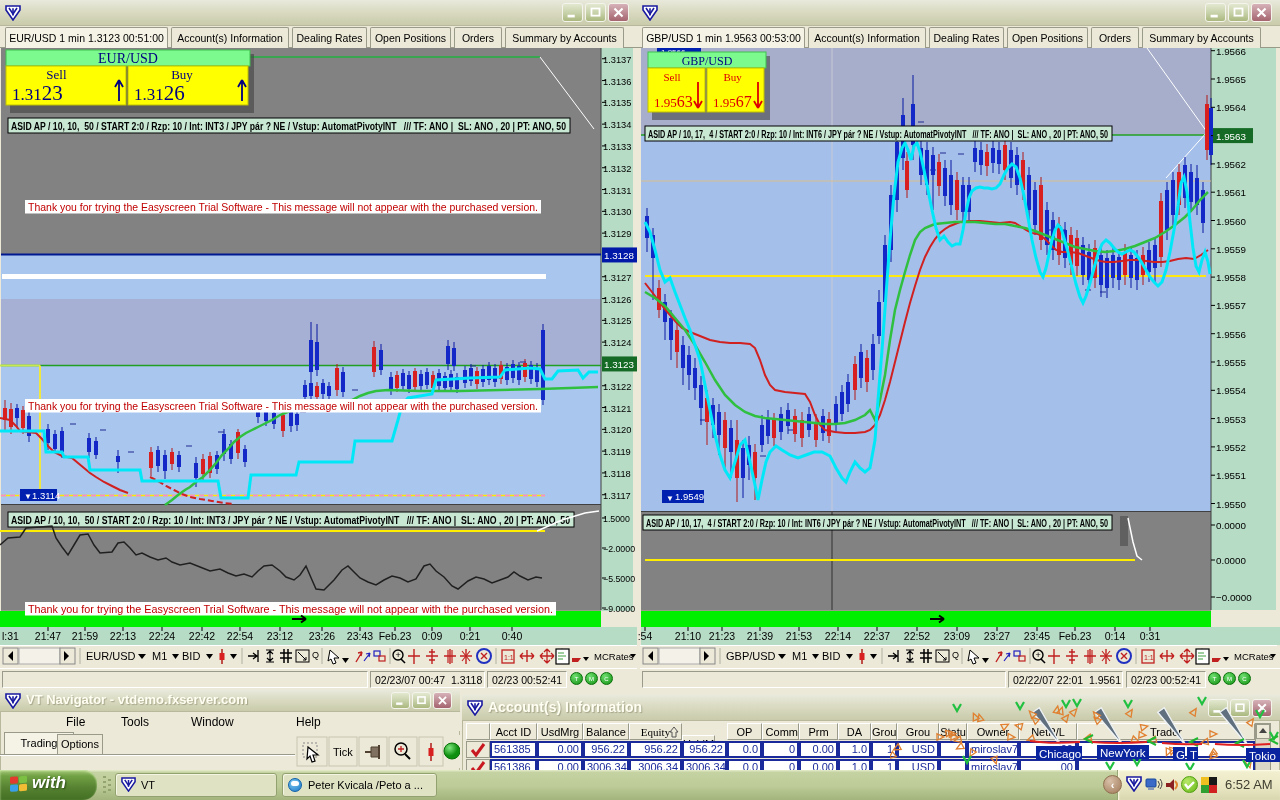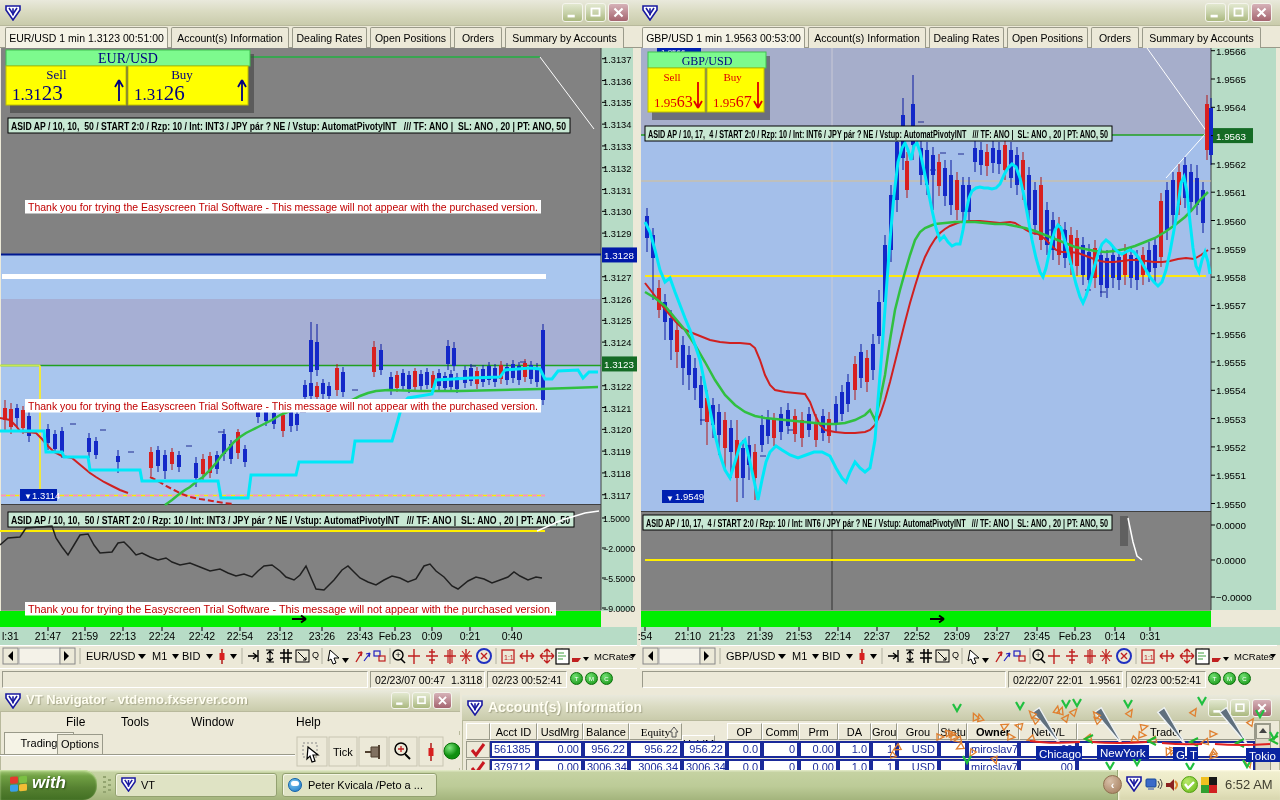--- a/index.html
+++ b/index.html
@@ -866,21 +866,21 @@
     <div style="position:absolute;left:119px;top:0;width:46px;height:17px;background:#ece9d8;border:1px solid;border-color:#fff #9a9a8a #9a9a8a #fff;text-align:center;line-height:16px;overflow:hidden;">Balance</div>
     <div style="position:absolute;left:165px;top:0;width:53px;height:17px;background:#ece9d8;border:1px solid;border-color:#fff #9a9a8a #9a9a8a #fff;text-align:center;line-height:16px;overflow:hidden;font-family:Liberation Serif, serif;">Equity</div>
     <div style="position:absolute;left:218px;top:12px;width:33px;height:17px;background:#ece9d8;border:1px solid;border-color:#fff #9a9a8a #9a9a8a #fff;text-align:center;line-height:16px;overflow:hidden;">UsblMrg</div>
     <div style="position:absolute;left:263px;top:0;width:35px;height:17px;background:#ece9d8;border:1px solid;border-color:#fff #9a9a8a #9a9a8a #fff;text-align:center;line-height:16px;overflow:hidden;">OP</div>
     <div style="position:absolute;left:298px;top:0;width:37px;height:17px;background:#ece9d8;border:1px solid;border-color:#fff #9a9a8a #9a9a8a #fff;text-align:right;line-height:16px;overflow:hidden;">Comm</div>
     <div style="position:absolute;left:335px;top:0;width:39px;height:17px;background:#ece9d8;border:1px solid;border-color:#fff #9a9a8a #9a9a8a #fff;text-align:center;line-height:16px;overflow:hidden;">Prm</div>
     <div style="position:absolute;left:374px;top:0;width:33px;height:17px;background:#ece9d8;border:1px solid;border-color:#fff #9a9a8a #9a9a8a #fff;text-align:center;line-height:16px;overflow:hidden;">DA</div>
     <div style="position:absolute;left:407px;top:0;width:26px;height:17px;background:#ece9d8;border:1px solid;border-color:#fff #9a9a8a #9a9a8a #fff;text-align:center;line-height:16px;overflow:hidden;">Grou</div>
     <div style="position:absolute;left:433px;top:0;width:42px;height:17px;background:#ece9d8;border:1px solid;border-color:#fff #9a9a8a #9a9a8a #fff;text-align:center;line-height:16px;overflow:hidden;">Grou</div>
     <div style="position:absolute;left:475px;top:0;width:28px;height:17px;background:#ece9d8;border:1px solid;border-color:#fff #9a9a8a #9a9a8a #fff;text-align:center;line-height:16px;overflow:hidden;">Statu</div>
-    <div style="position:absolute;left:503px;top:0;width:52px;height:17px;background:#ece9d8;border:1px solid;border-color:#fff #9a9a8a #9a9a8a #fff;text-align:center;line-height:16px;overflow:hidden;font-weight:bold;">Owner</div>
+    <div style="position:absolute;left:503px;top:0;width:52px;height:17px;background:#ece9d8;border:1px solid;border-color:#fff #9a9a8a #9a9a8a #fff;text-align:center;line-height:16px;overflow:hidden;">Owner</div>
     <div style="position:absolute;left:555px;top:0;width:58px;height:17px;background:#ece9d8;border:1px solid;border-color:#fff #9a9a8a #9a9a8a #fff;text-align:center;line-height:16px;overflow:hidden;">NetP/L</div>
     <div style="position:absolute;left:613px;top:0;width:178px;height:17px;background:#ece9d8;border:1px solid;border-color:#fff #9a9a8a #9a9a8a #fff;text-align:center;line-height:16px;overflow:hidden;">Trader</div>
     <div style="position:absolute;left:2px;top:18px;width:24px;height:17px;background:#ece9d8;border:1px solid #9a9a8a;"><svg width="16" height="14" viewBox="0 0 16 14" style="margin:1px 0 0 3px">
         <path d="M2 7 L6 12 L14 1" stroke="#c81820" stroke-width="3" fill="none"></path>
       </svg></div>
     <div style="position:absolute;left:26px;top:18px;width:47px;height:17px;background:#fff;border:2px solid #1a2a9a;color:#1a2a9a;text-align:left;line-height:13px;padding:0 2px;overflow:hidden;">561385</div>
     <div style="position:absolute;left:73px;top:18px;width:46px;height:17px;background:#fff;border:2px solid #1a2a9a;color:#1a2a9a;text-align:right;line-height:13px;padding:0 2px;overflow:hidden;">0.00</div>
     <div style="position:absolute;left:119px;top:18px;width:46px;height:17px;background:#fff;border:2px solid #1a2a9a;color:#1a2a9a;text-align:right;line-height:13px;padding:0 2px;overflow:hidden;">956.22</div>
     <div style="position:absolute;left:165px;top:18px;width:53px;height:17px;background:#fff;border:2px solid #1a2a9a;color:#1a2a9a;text-align:right;line-height:13px;padding:0 2px;overflow:hidden;">956.22</div>
     <div style="position:absolute;left:218px;top:18px;width:45px;height:17px;background:#fff;border:2px solid #1a2a9a;color:#1a2a9a;text-align:right;line-height:13px;padding:0 2px;overflow:hidden;">956.22</div>
@@ -890,21 +890,21 @@
     <div style="position:absolute;left:374px;top:18px;width:33px;height:17px;background:#fff;border:2px solid #1a2a9a;color:#1a2a9a;text-align:right;line-height:13px;padding:0 2px;overflow:hidden;">1.0</div>
     <div style="position:absolute;left:407px;top:18px;width:26px;height:17px;background:#fff;border:2px solid #1a2a9a;color:#1a2a9a;text-align:right;line-height:13px;padding:0 2px;overflow:hidden;">1</div>
     <div style="position:absolute;left:433px;top:18px;width:42px;height:17px;background:#fff;border:2px solid #1a2a9a;color:#1a2a9a;text-align:right;line-height:13px;padding:0 2px;overflow:hidden;">USD</div>
     <div style="position:absolute;left:475px;top:18px;width:28px;height:17px;background:#fff;border:2px solid #1a2a9a;color:#1a2a9a;text-align:right;line-height:13px;padding:0 2px;overflow:hidden;"></div>
     <div style="position:absolute;left:503px;top:18px;width:52px;height:17px;background:#fff;border:2px solid #1a2a9a;color:#1a2a9a;text-align:left;line-height:13px;padding:0 2px;overflow:hidden;">miroslav7</div>
     <div style="position:absolute;left:555px;top:18px;width:58px;height:17px;background:#fff;border:2px solid #1a2a9a;color:#1a2a9a;text-align:right;line-height:13px;padding:0 2px;overflow:hidden;">00</div>
     <div style="position:absolute;left:613px;top:18px;width:178px;height:17px;background:#fff;border:2px solid #1a2a9a;color:#1a2a9a;text-align:right;line-height:13px;padding:0 2px;overflow:hidden;"></div>
     <div style="position:absolute;left:2px;top:36px;width:24px;height:17px;background:#ece9d8;border:1px solid #9a9a8a;"><svg width="16" height="14" viewBox="0 0 16 14" style="margin:1px 0 0 3px">
         <path d="M2 7 L6 12 L14 1" stroke="#c81820" stroke-width="3" fill="none"></path>
       </svg></div>
-    <div style="position:absolute;left:26px;top:36px;width:47px;height:17px;background:#fff;border:2px solid #1a2a9a;color:#1a2a9a;text-align:left;line-height:13px;padding:0 2px;overflow:hidden;">379712</div>
+    <div style="position:absolute;left:26px;top:36px;width:47px;height:17px;background:#fff;border:2px solid #1a2a9a;color:#1a2a9a;text-align:left;line-height:13px;padding:0 2px;overflow:hidden;">561386</div>
     <div style="position:absolute;left:73px;top:36px;width:46px;height:17px;background:#fff;border:2px solid #1a2a9a;color:#1a2a9a;text-align:right;line-height:13px;padding:0 2px;overflow:hidden;">0.00</div>
     <div style="position:absolute;left:119px;top:36px;width:46px;height:17px;background:#fff;border:2px solid #1a2a9a;color:#1a2a9a;text-align:right;line-height:13px;padding:0 2px;overflow:hidden;">3006.34</div>
     <div style="position:absolute;left:165px;top:36px;width:53px;height:17px;background:#fff;border:2px solid #1a2a9a;color:#1a2a9a;text-align:right;line-height:13px;padding:0 2px;overflow:hidden;">3006.34</div>
     <div style="position:absolute;left:218px;top:36px;width:45px;height:17px;background:#fff;border:2px solid #1a2a9a;color:#1a2a9a;text-align:right;line-height:13px;padding:0 2px;overflow:hidden;">3006.34</div>
     <div style="position:absolute;left:263px;top:36px;width:35px;height:17px;background:#fff;border:2px solid #1a2a9a;color:#1a2a9a;text-align:right;line-height:13px;padding:0 2px;overflow:hidden;">0.0</div>
     <div style="position:absolute;left:298px;top:36px;width:37px;height:17px;background:#fff;border:2px solid #1a2a9a;color:#1a2a9a;text-align:right;line-height:13px;padding:0 2px;overflow:hidden;">0</div>
     <div style="position:absolute;left:335px;top:36px;width:39px;height:17px;background:#fff;border:2px solid #1a2a9a;color:#1a2a9a;text-align:right;line-height:13px;padding:0 2px;overflow:hidden;">0.00</div>
     <div style="position:absolute;left:374px;top:36px;width:33px;height:17px;background:#fff;border:2px solid #1a2a9a;color:#1a2a9a;text-align:right;line-height:13px;padding:0 2px;overflow:hidden;">1.0</div>
     <div style="position:absolute;left:407px;top:36px;width:26px;height:17px;background:#fff;border:2px solid #1a2a9a;color:#1a2a9a;text-align:right;line-height:13px;padding:0 2px;overflow:hidden;">1</div>
     <div style="position:absolute;left:433px;top:36px;width:42px;height:17px;background:#fff;border:2px solid #1a2a9a;color:#1a2a9a;text-align:right;line-height:13px;padding:0 2px;overflow:hidden;">USD</div>

